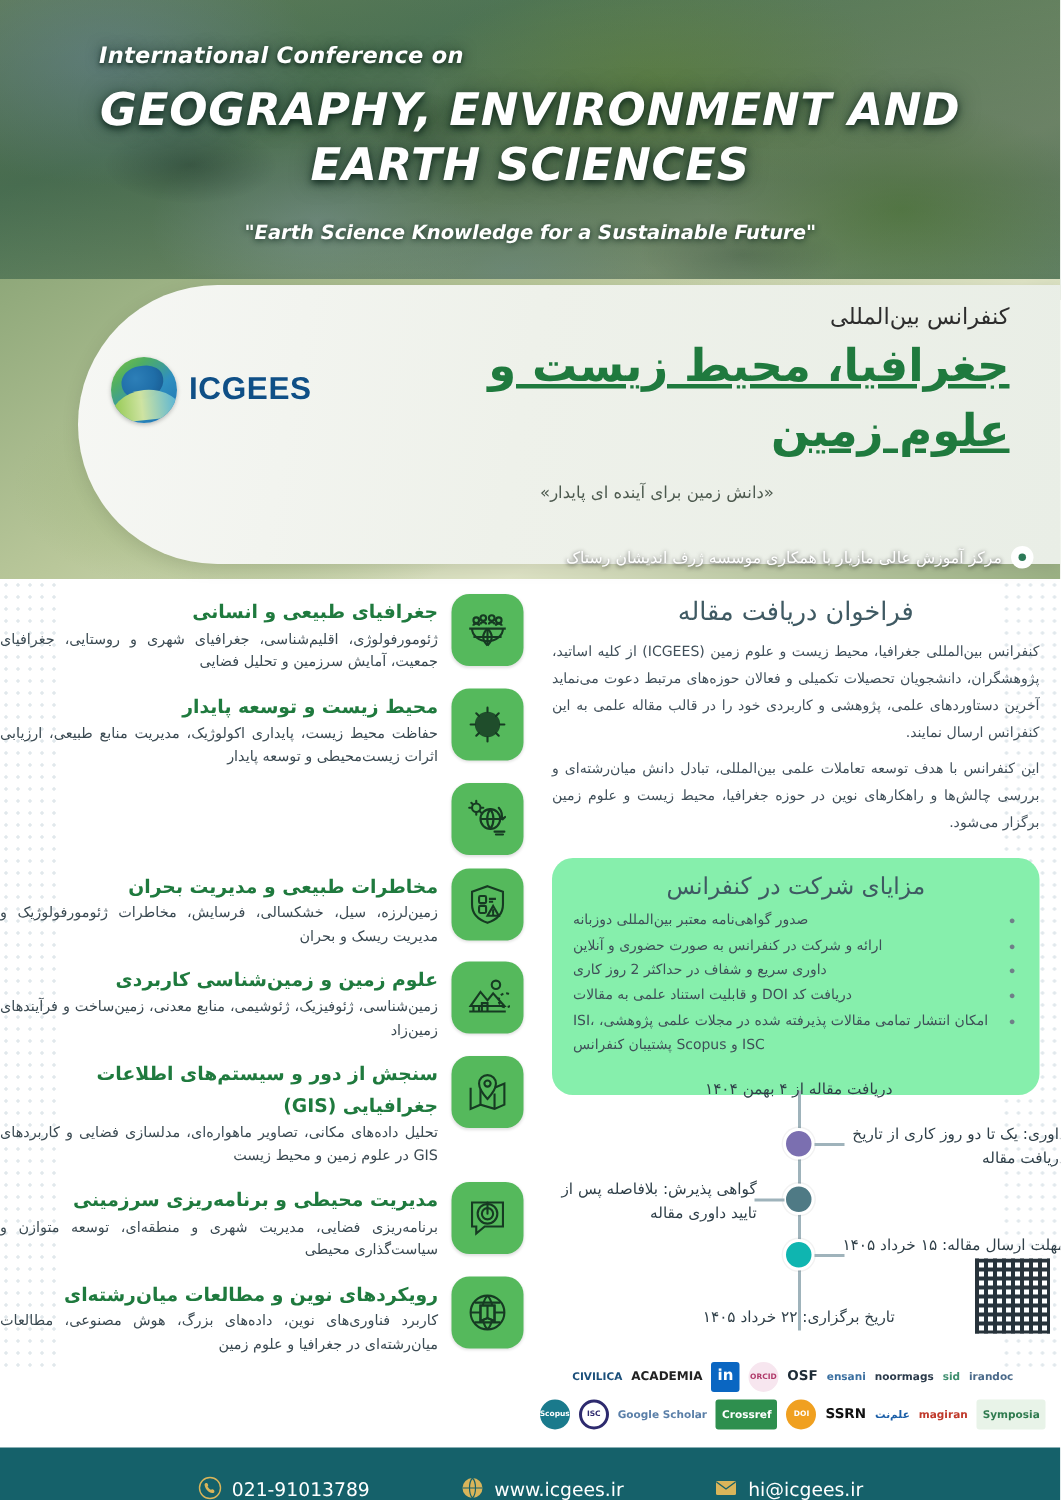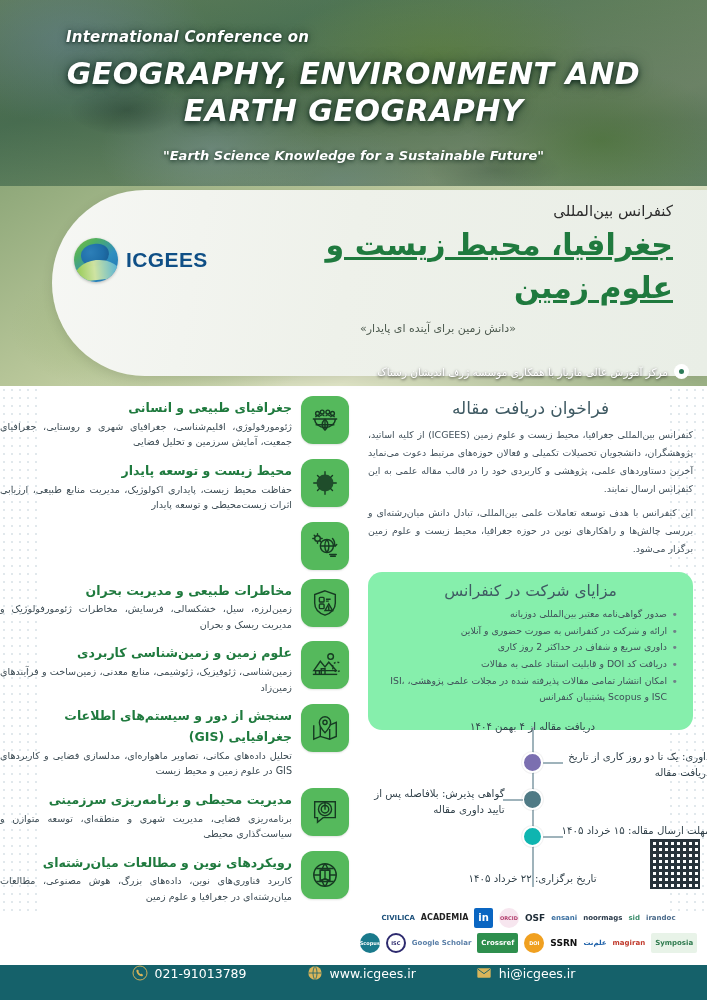--- a/index.html
+++ b/index.html
@@ -133,21 +133,21 @@
   .rightcol{ position:absolute; right:0; left:358px; top:8px; width:349px; padding:0 14px 0 10px; }
   .call-h{ font-size:17px; color:#3f5a63; text-align:center; margin:4px 0 8px; font-weight:400; }
   .call-p{ font-size:9.4px; color:#41505a; line-height:1.92; text-align:justify; direction:rtl; margin-bottom:6px; }
 
   .benefits{
     margin-top:14px; background:#86efac; border-radius:14px; padding:10px 14px 24px;
   }
   .benefits-h{ font-size:15.5px; color:#3f5a63; text-align:center; margin-bottom:6px; font-weight:400; }
   .benefits ul{ list-style:none; }
   .benefits li{
-    font-size:9.3px; color:#3f4f58; line-height:1.78; text-align:right; direction:rtl;
+    font-size:9.3px; color:#3f4f58; line-height:1.78; text-align:left; direction:rtl;
     padding-right:12px; position:relative;
   }
   .benefits li::before{
     content:"•"; position:absolute; right:1px; top:-1px; color:#6f7f88; font-size:11px;
   }
 
   
   .timeline{ position:absolute; left:0; right:0; top:325px; height:185px; }
   .tl-axis{ position:absolute; left:50%; top:8px; width:2px; height:160px; margin-left:-1px; background:#9fb3bb; }
   .tl-dot{ position:absolute; left:50%; width:21px; height:21px; margin-left:-10.5px; border-radius:50%; border:2px solid #ffffff; box-shadow:0 0 0 1px rgba(0,0,0,.05); }
@@ -181,38 +181,38 @@
   }
   .prow{ display:flex; align-items:center; justify-content:center; gap:6px; }
   .plogo{ height:20px; display:flex; align-items:center; justify-content:center;
     font-size:7px; font-weight:700; color:#2a4a63; white-space:nowrap; }
   .plogo.circ{ width:20px; height:20px; border-radius:50%; font-size:5px; color:#fff; }
   .plogo.box{ padding:1px 4px; border-radius:2px; }
 
   
   .footer{
     position:absolute; left:0; bottom:0; width:707px; height:35px;
-    background:#15616a; display:flex; align-items:flex-start; justify-content:center; gap:60px;
+    background:#15616a; display:flex; align-items:flex-end; justify-content:center; gap:60px;
     direction:ltr;
   }
   .fitem{ display:flex; align-items:center; gap:7px; color:#ffffff; font-size:12.5px; }
   .fico{ width:16px; height:16px; flex:0 0 auto; }
 </style>
 </head>
 <body>
 
 <div class="poster">
 
   <div class="hero">
     <div class="hero-veil"></div>
     <div class="hero-text">
       <div class="hero-pre">International Conference on</div>
       <div class="hero-title">
         <span>GEOGRAPHY, ENVIRONMENT AND</span><br>
-        <span>EARTH GEOGRAPHY</span>
+        <span>EARTH SCIENCES</span>
       </div>
       <div class="hero-sub">"Earth Science Knowledge for a Sustainable Future"</div>
     </div>
   </div>
 
   <div class="band-bg"></div>
   <div class="venue">
     <span class="pin"></span>
     <span>مرکز آموزش عالی مازیار با همکاری موسسه ژرف اندیشان رستاک</span>
   </div>

